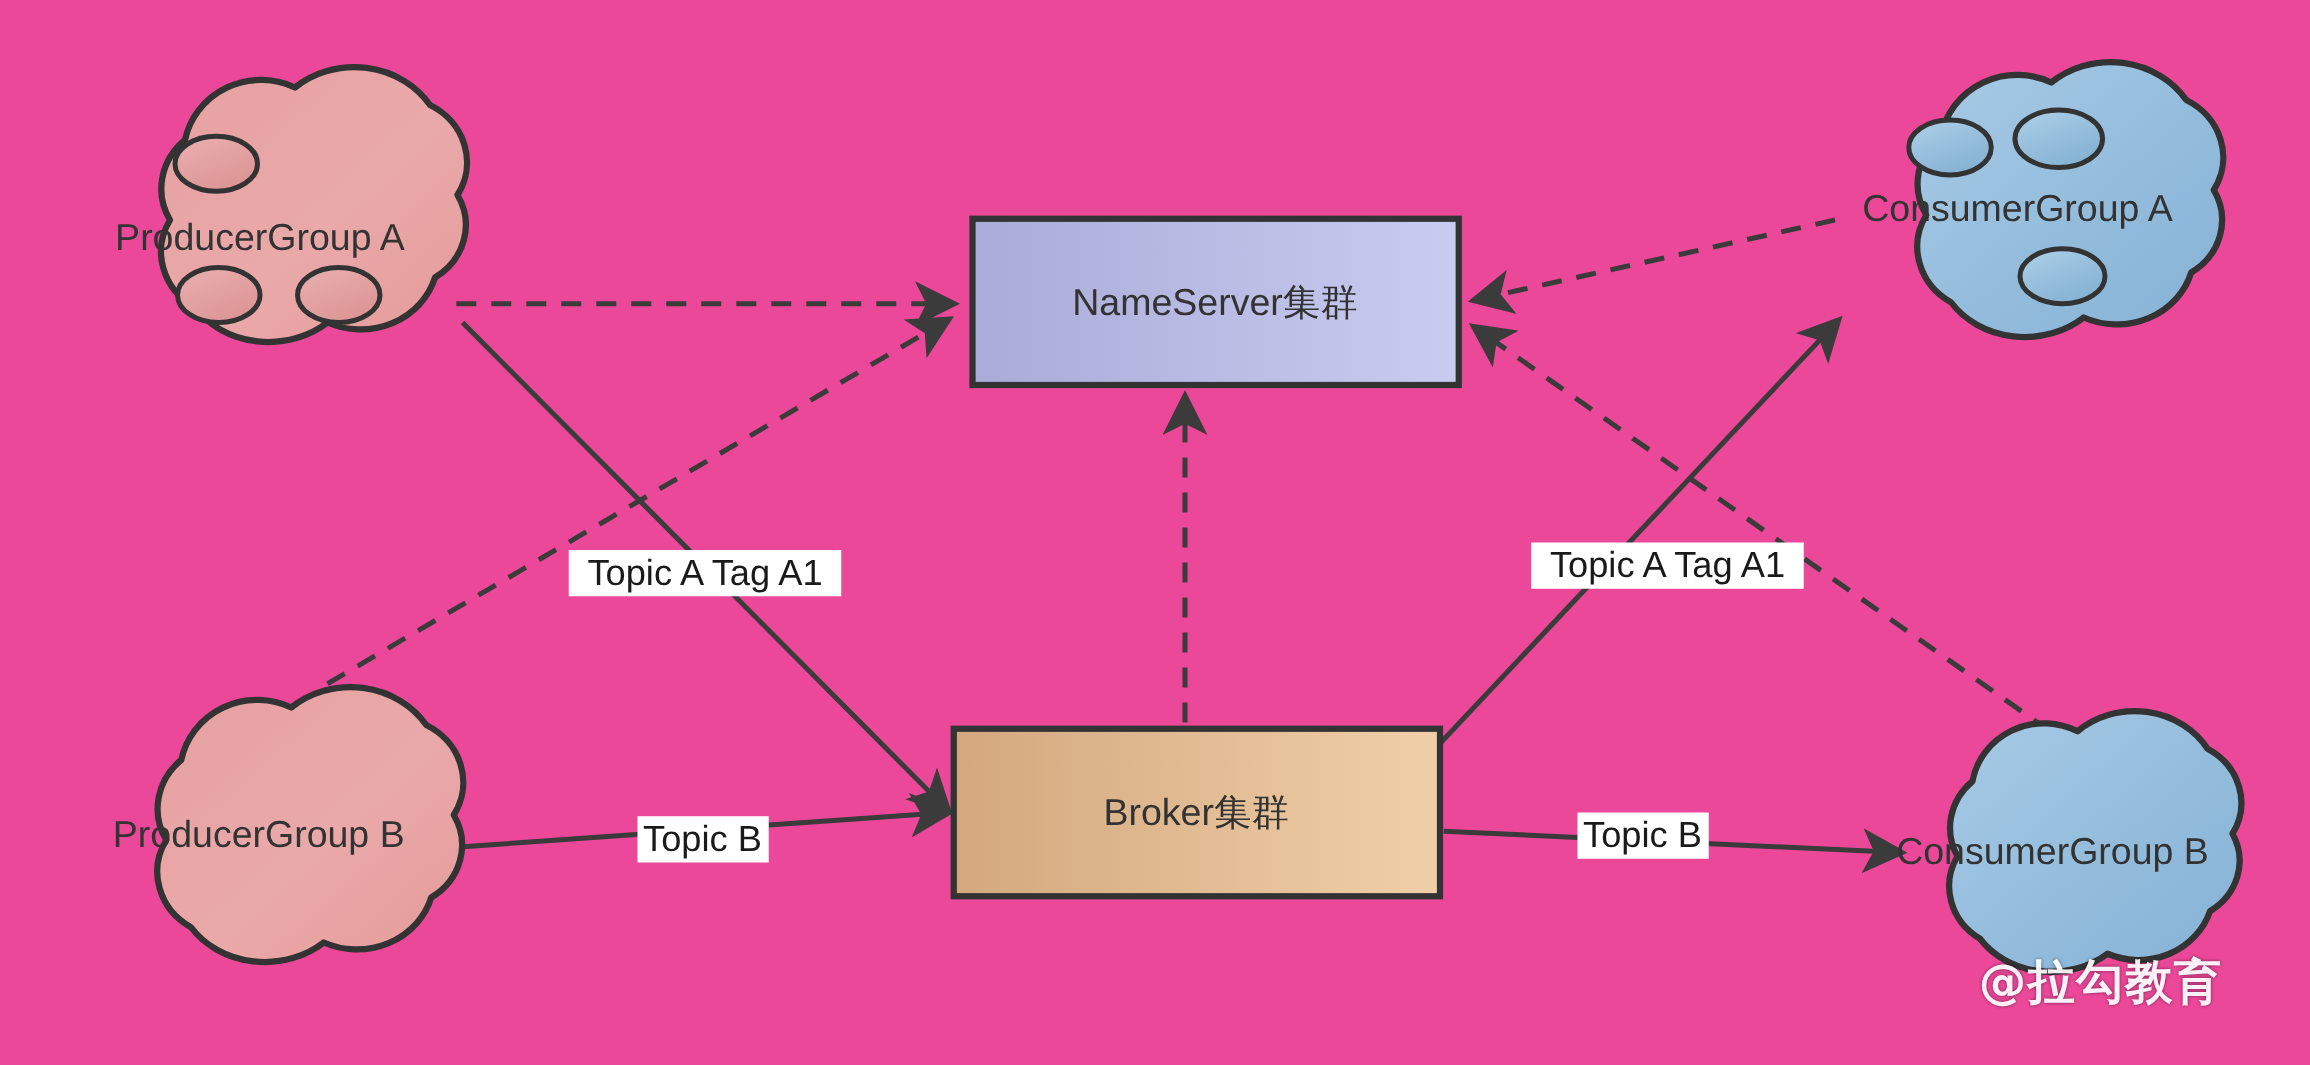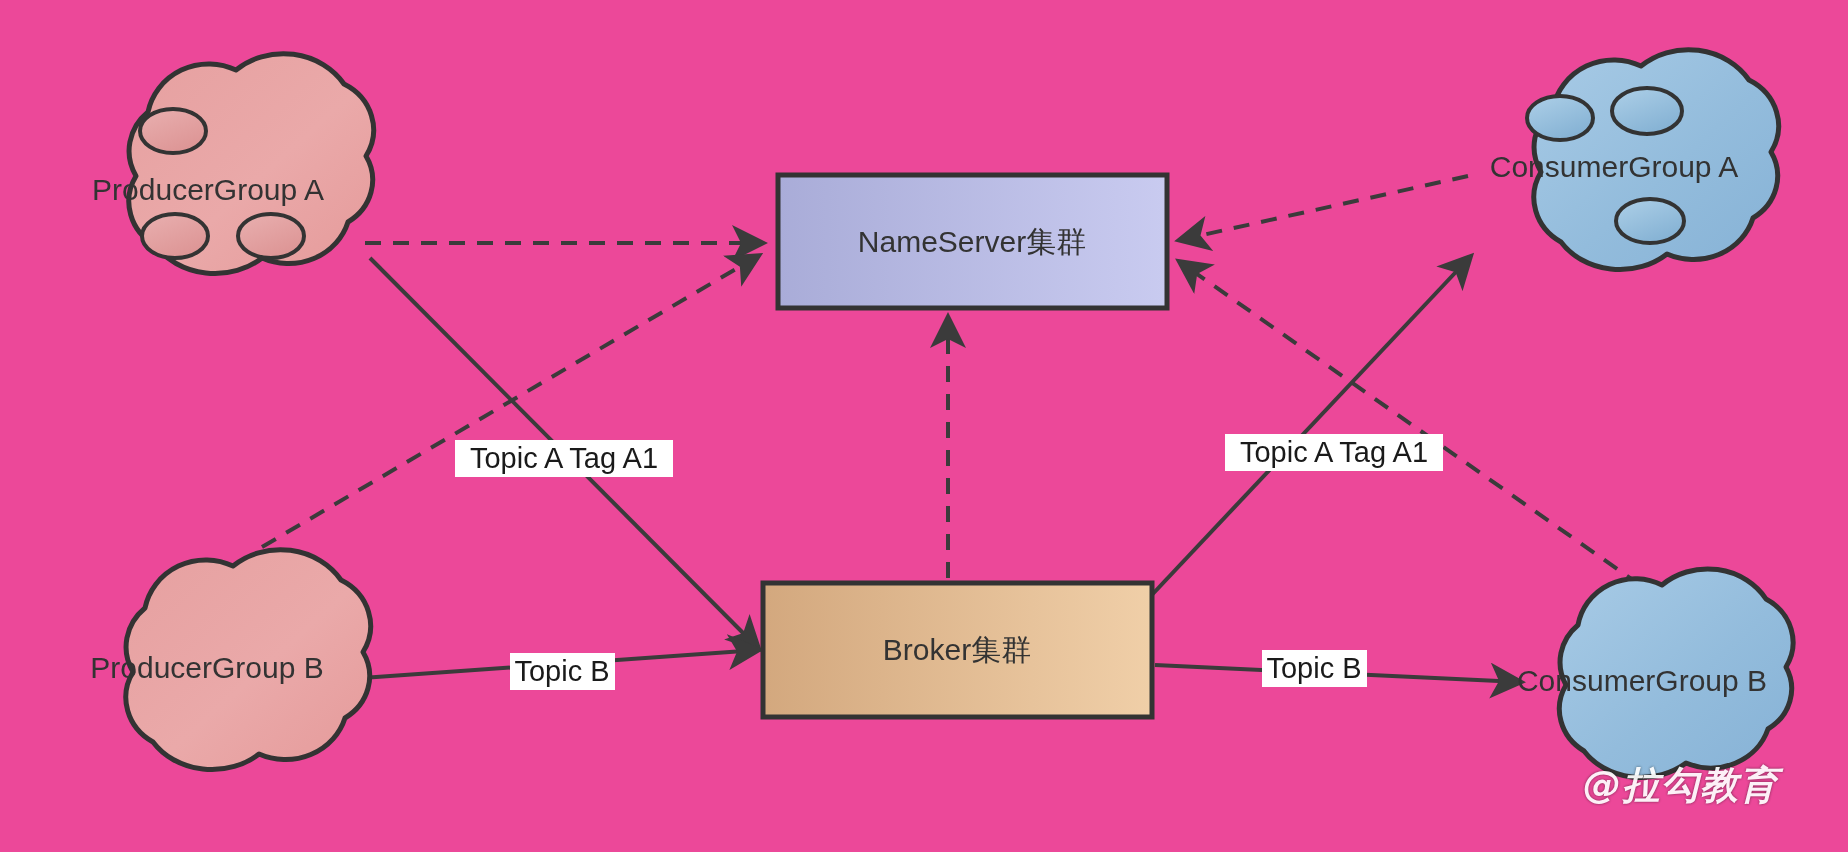--- a/index.html
+++ b/index.html
@@ -42,21 +42,20 @@
     top: 760px;
     font-family: "DejaVu Sans", sans-serif;
     font-size: 38px;
     font-weight: bold;
     color: #ffffff;
     letter-spacing: 1px;
     text-shadow: 0 0 3px rgba(0,0,0,0.55);
     opacity: 0.92;
     white-space: nowrap;
     pointer-events: none;
-    font-style: italic;
   }
 </style>
 </head>
 <body>
 
 <div id="stage">
 
   <svg id="diagram-svg" viewBox="0 0 1848 852">
     <defs>
       <linearGradient id="gradProducer" x1="0" y1="0" x2="1" y2="1">

